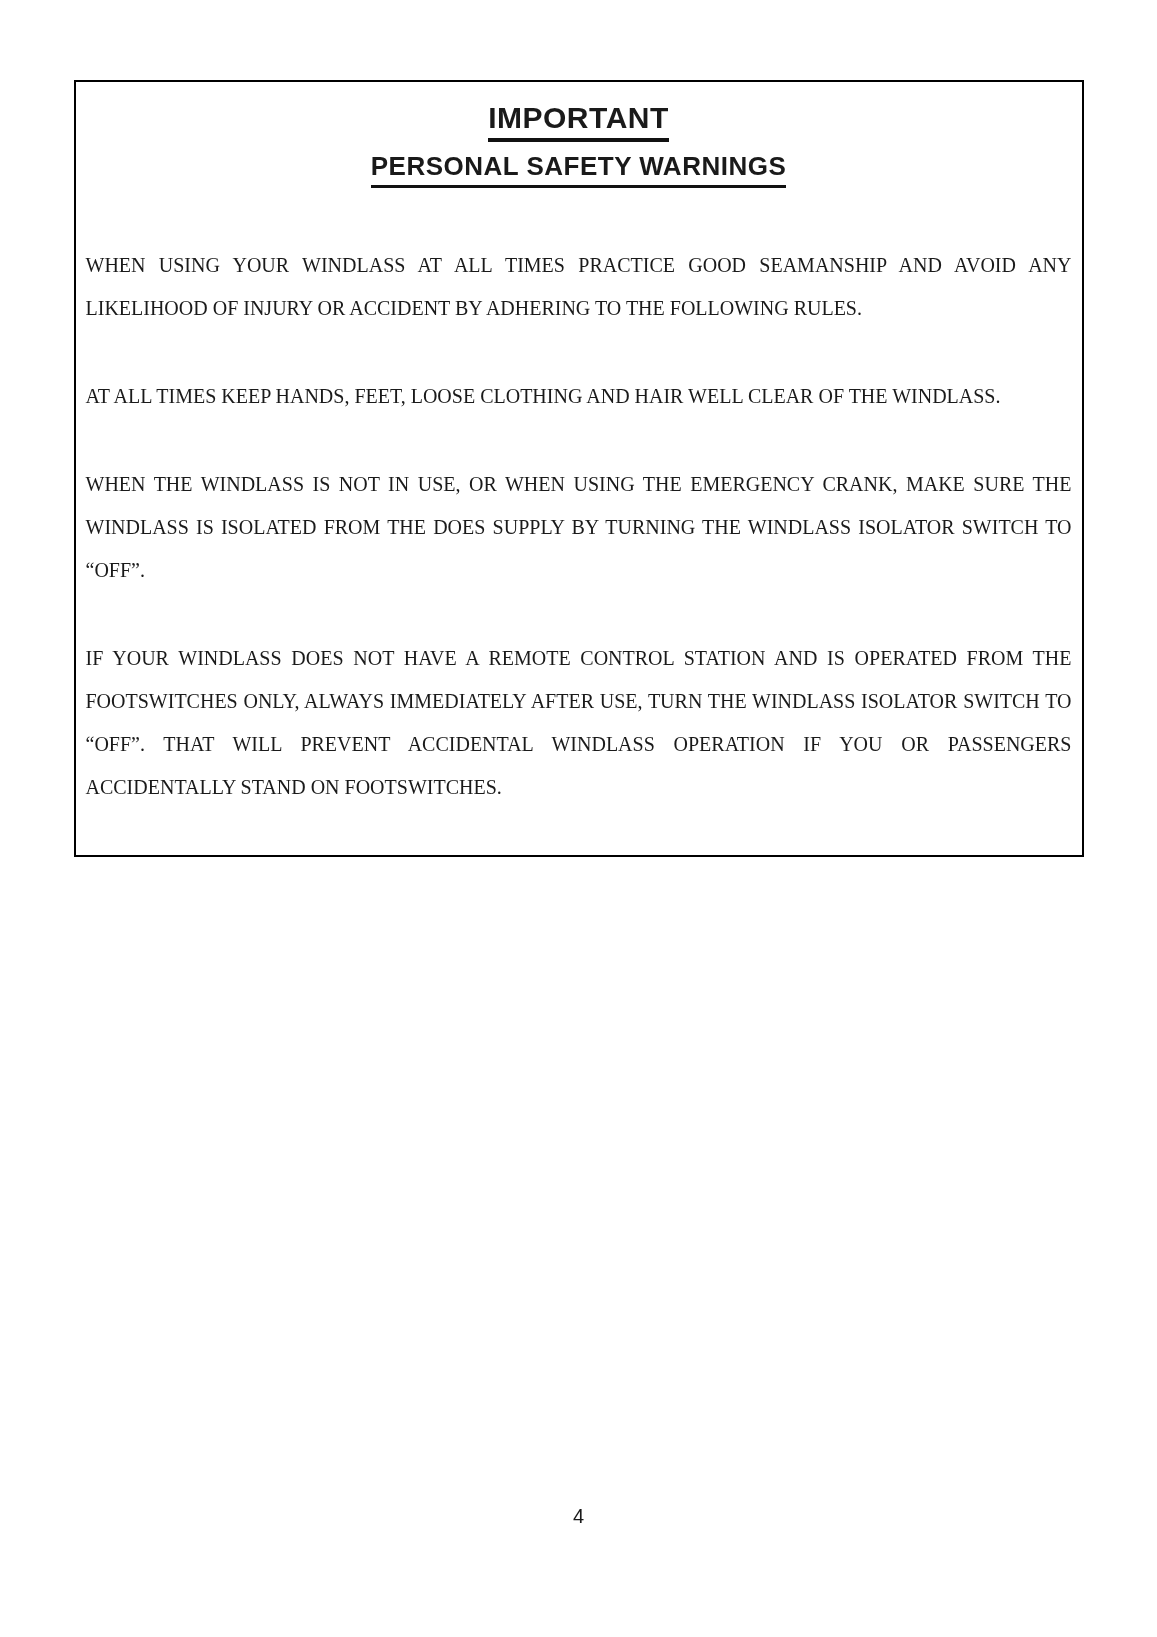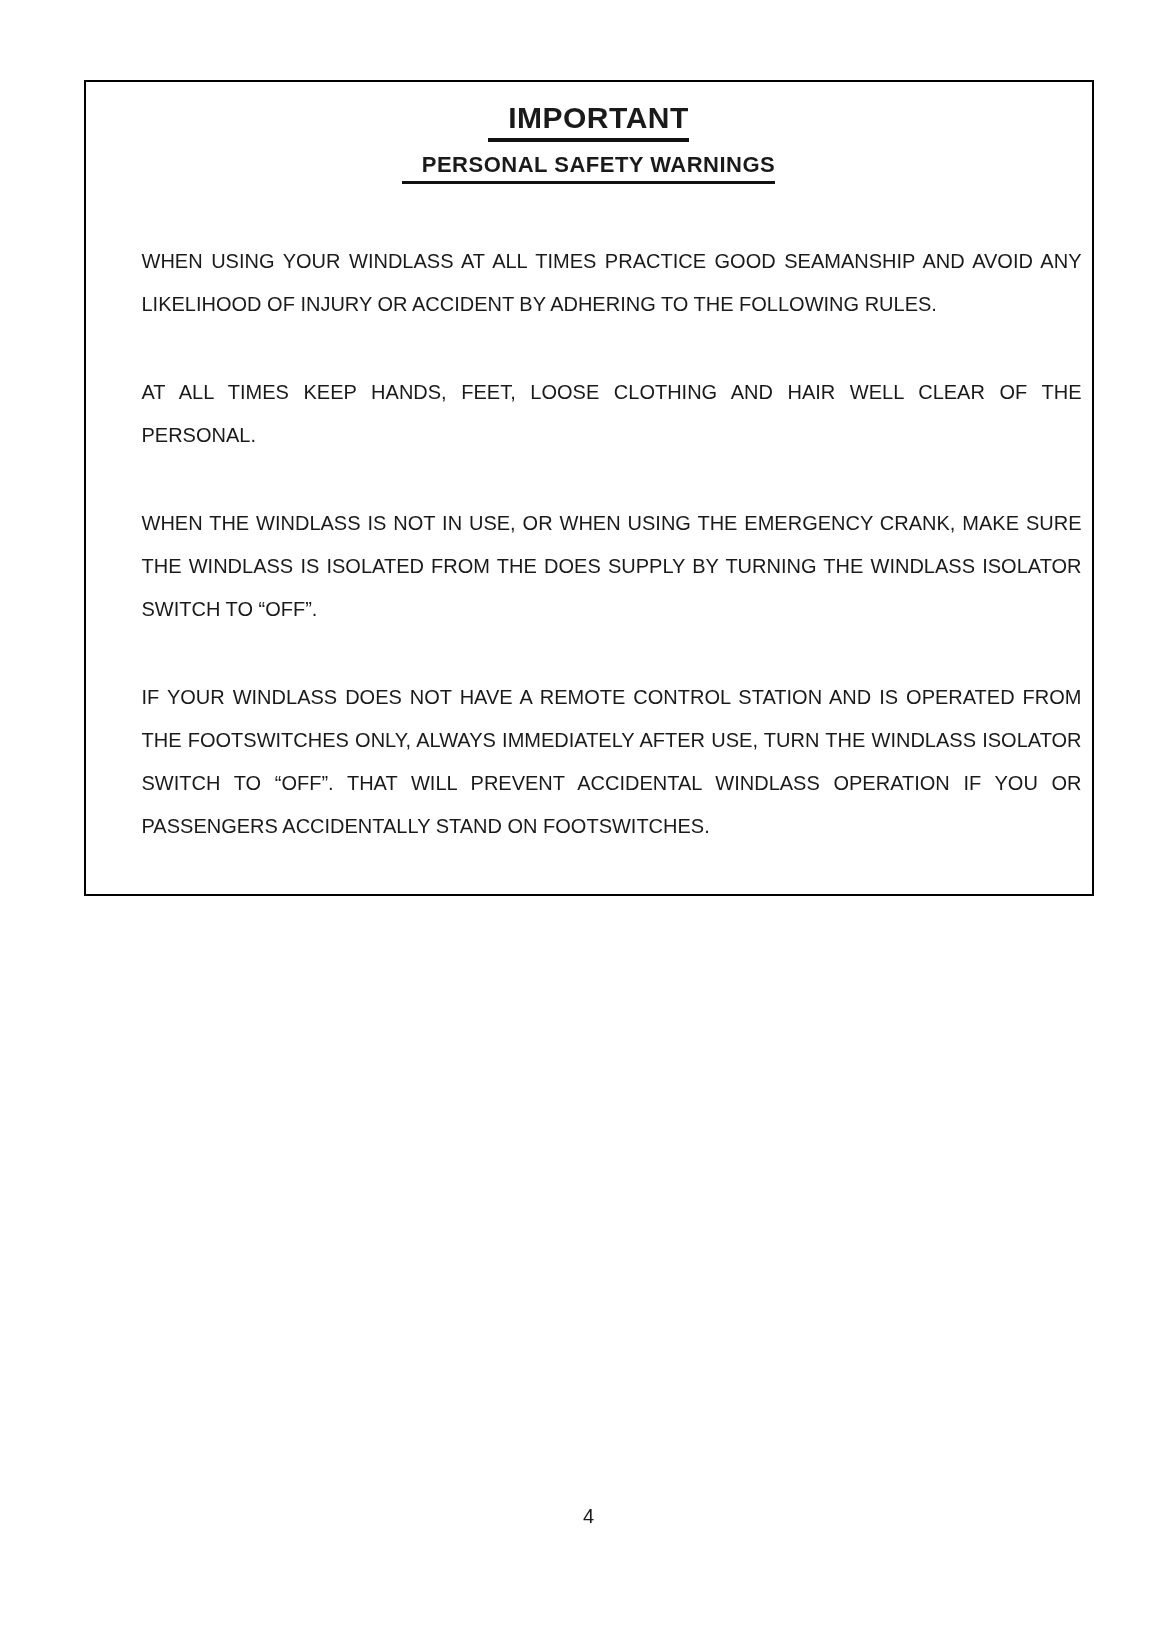--- a/index.html
+++ b/index.html
@@ -1,15 +1,15 @@
 <!DOCTYPE html>
 <html><head>
 <meta charset="utf-8">
 <style>
-  * { box-sizing: border-box; padding-left: 20px; }
+  * { box-sizing: border-box; }
   html, body {
     margin: 0;
     padding: 0;
     background: #ffffff;
   }
   body {
     width: 1157px;
     height: 1637px;
     font-family: "Liberation Sans", sans-serif;
     color: #1a1a1a;
@@ -42,35 +42,36 @@
     padding-bottom: 1px;
     line-height: 1.3;
   }
   .subtitle-row {
     text-align: center;
     margin: 8px 0 0 0;
     padding: 0;
   }
   .subtitle-underline {
     display: inline-block;
-    font-size: 22px;
+    font-size: 26px;
     font-weight: bold;
     letter-spacing: 0.5px;
     border-bottom: 3px solid #111111;
     padding-bottom: 1px;
     line-height: 1.3;
   }
   .body-text {
     margin-top: 56px;
   }
   .warning-paragraph {
     font-size: 20px;
     line-height: 2.15;
     text-align: justify;
-    margin: 0 0 45px 6px;
+    margin: 0 0 45px 0;
+    font-family: Liberation Serif, serif;
   }
   .warning-paragraph:last-child {
     margin-bottom: 12px;
   }
   .page-number {
     position: absolute;
     left: 0;
     right: 0;
     top: 1505px;
     text-align: center;
@@ -84,21 +85,21 @@
 <div class="page">
 
   <div class="warning-box">
 
     <h1 class="title-row"><span class="title-underline">IMPORTANT</span></h1>
 
     <h2 class="subtitle-row"><span class="subtitle-underline">PERSONAL SAFETY WARNINGS</span></h2>
 
     <div class="body-text">
       <p class="warning-paragraph">WHEN USING YOUR WINDLASS AT ALL TIMES PRACTICE GOOD SEAMANSHIP AND AVOID ANY LIKELIHOOD OF INJURY OR ACCIDENT BY ADHERING TO THE FOLLOWING RULES.</p>
-      <p class="warning-paragraph">AT ALL TIMES KEEP HANDS, FEET, LOOSE CLOTHING AND HAIR WELL CLEAR OF THE PERSONAL.</p>
+      <p class="warning-paragraph">AT ALL TIMES KEEP HANDS, FEET, LOOSE CLOTHING AND HAIR WELL CLEAR OF THE WINDLASS.</p>
       <p class="warning-paragraph">WHEN THE WINDLASS IS NOT IN USE, OR WHEN USING THE EMERGENCY CRANK, MAKE SURE THE WINDLASS IS ISOLATED FROM THE DOES SUPPLY BY TURNING THE WINDLASS ISOLATOR SWITCH TO “OFF”.</p>
       <p class="warning-paragraph">IF YOUR WINDLASS  DOES NOT HAVE A REMOTE CONTROL STATION AND IS OPERATED FROM THE FOOTSWITCHES ONLY, ALWAYS IMMEDIATELY AFTER USE, TURN THE WINDLASS ISOLATOR SWITCH TO “OFF”.  THAT WILL PREVENT ACCIDENTAL WINDLASS OPERATION IF YOU OR PASSENGERS ACCIDENTALLY STAND ON FOOTSWITCHES.</p>
     </div>
 
   </div>
 
   <div class="page-number">4</div>
 
 </div>
 

